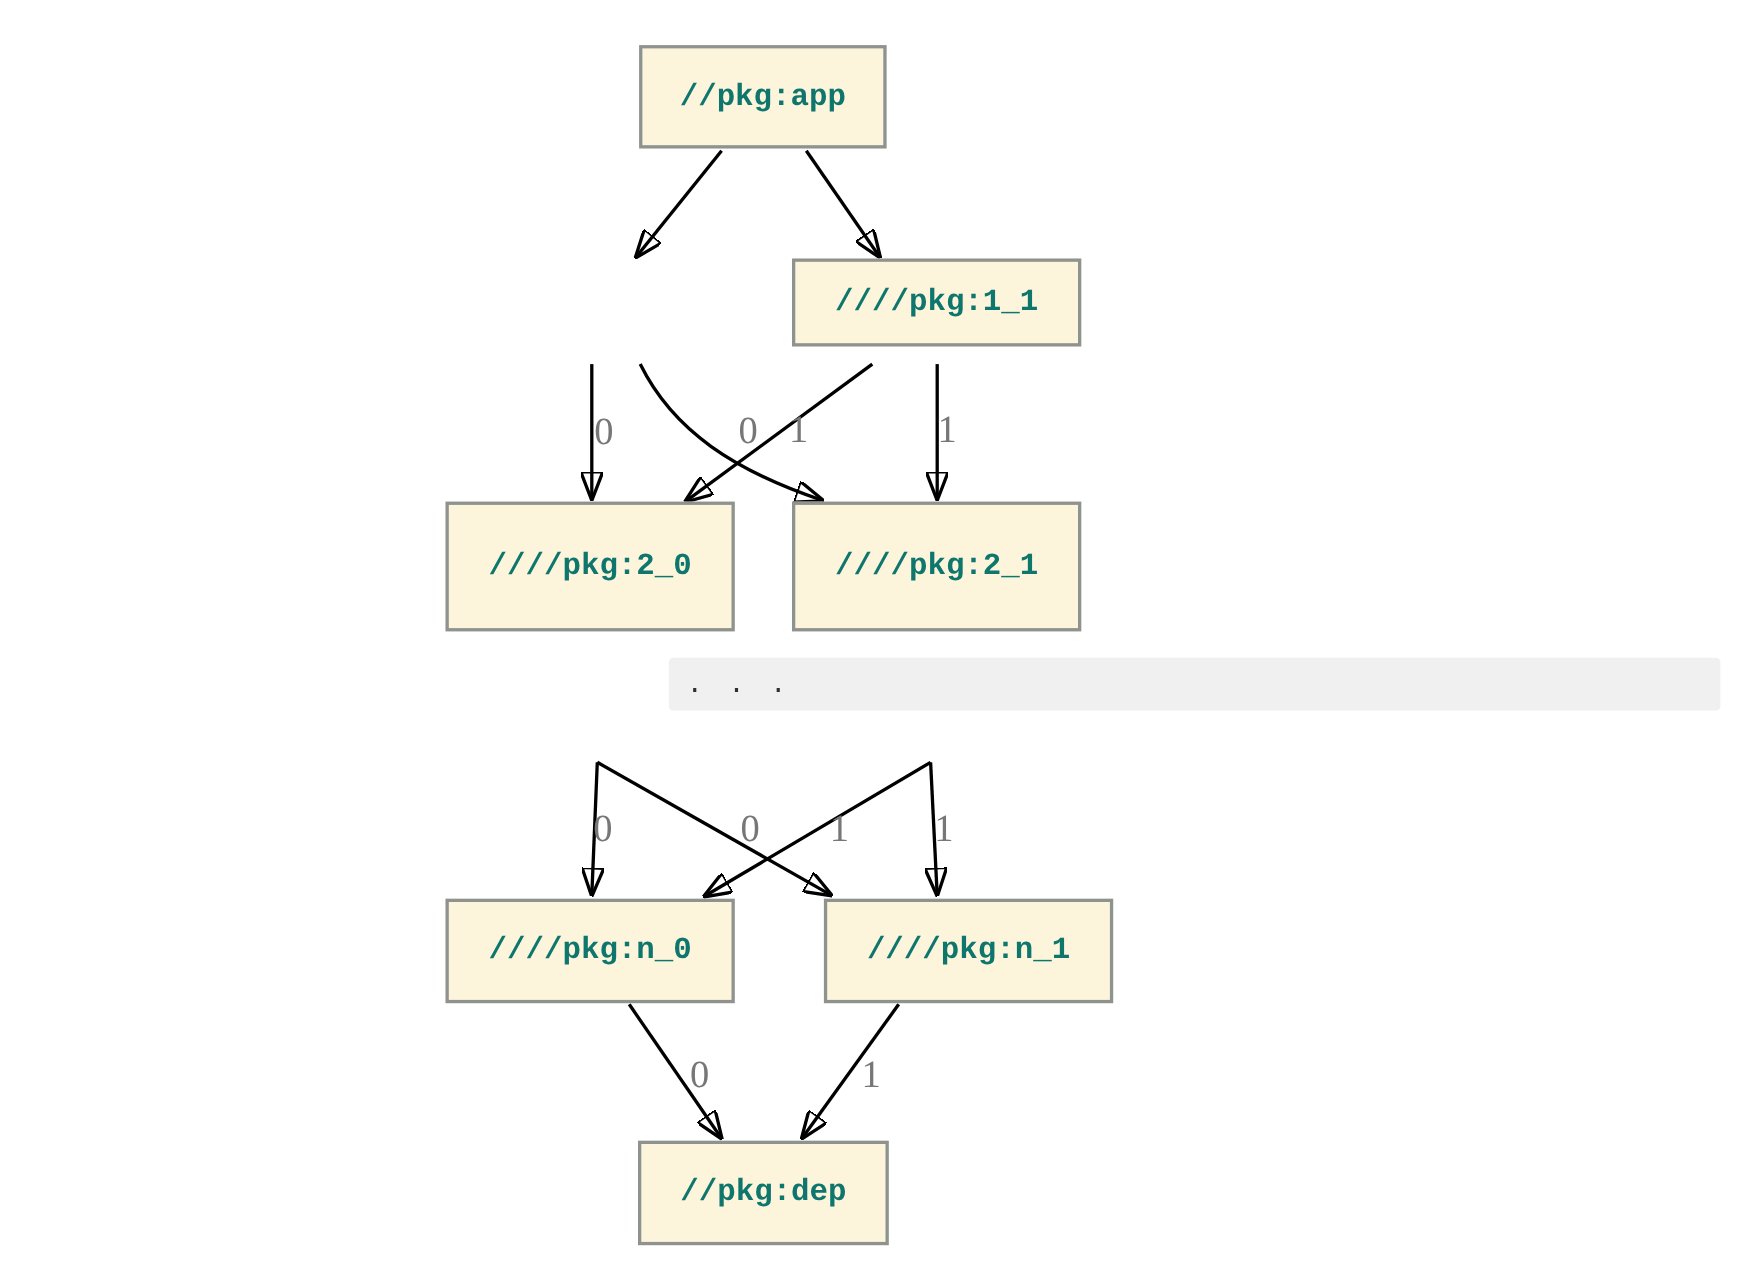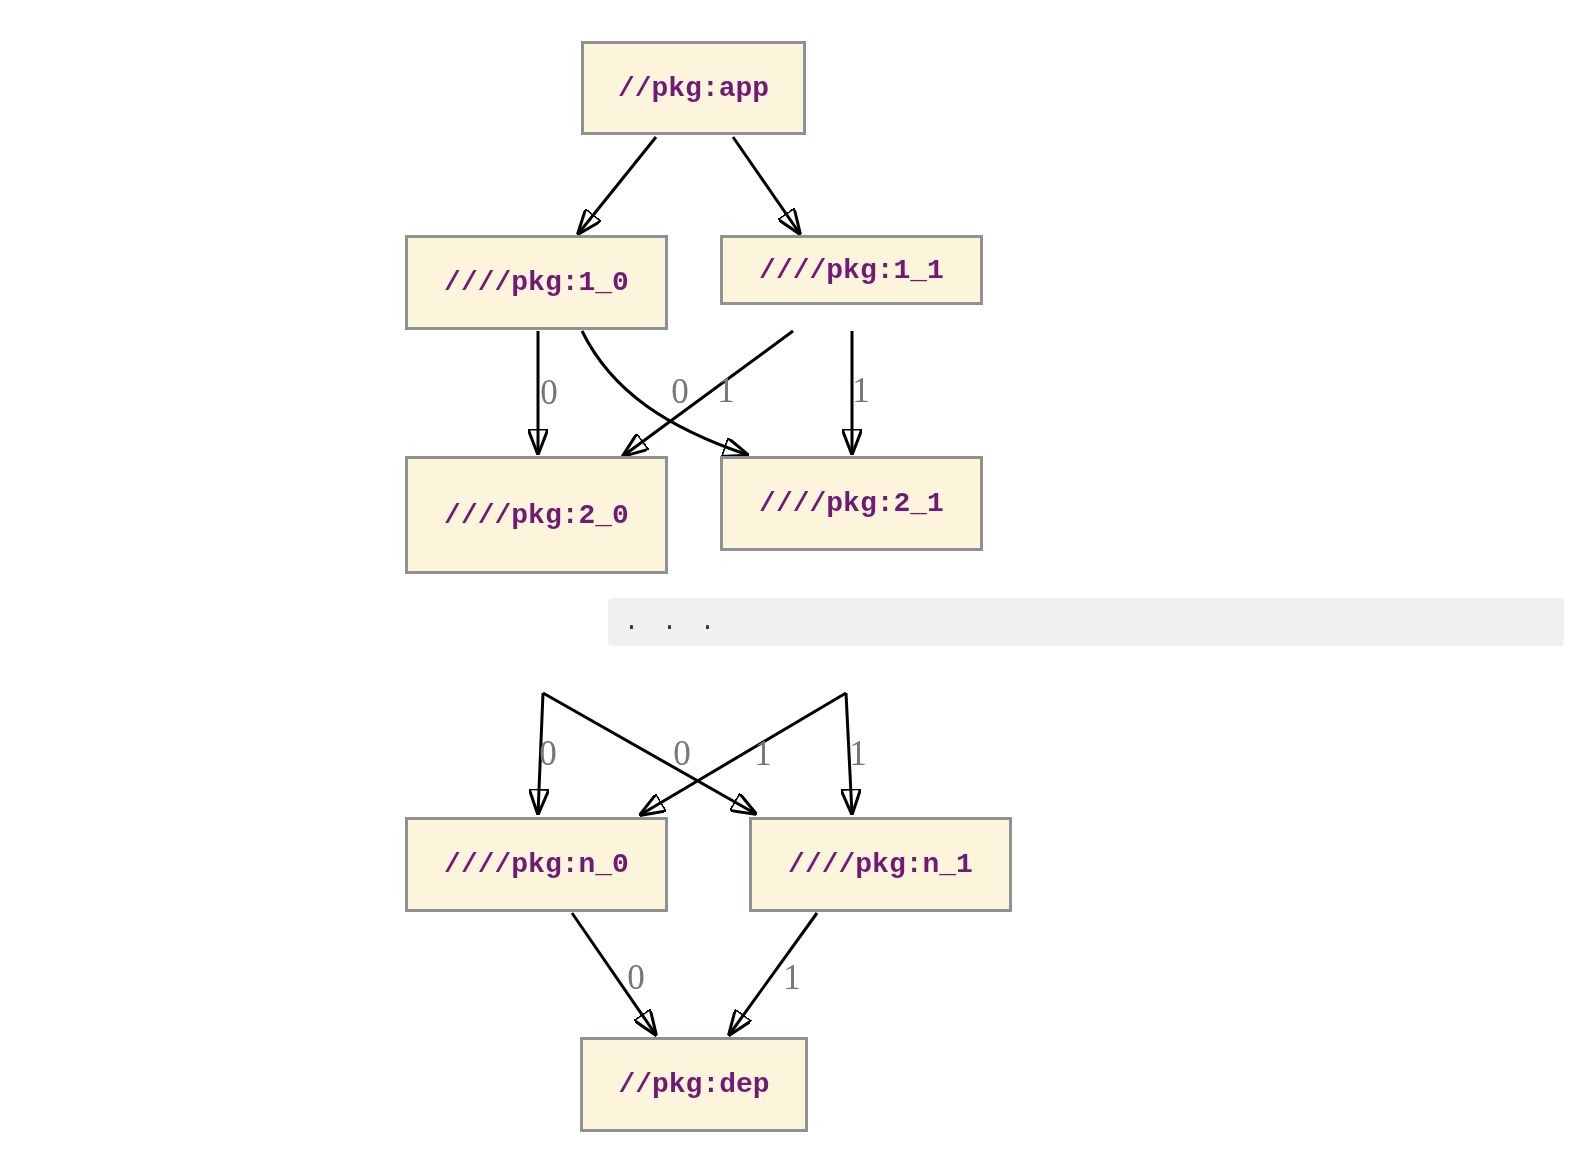--- a/index.html
+++ b/index.html
@@ -33,21 +33,21 @@
     background: #FCF5DC;
     border: 3px solid #8E938F;
     display: flex;
     align-items: center;
     justify-content: center;
   }
   .node-text {
     font-family: "Liberation Mono", monospace;
     font-weight: 700;
     font-size: 28px;
-    color: #701a75;
+    color: #0f766e;
     white-space: nowrap;
   }
   .edge-label {
     position: absolute;
     transform: translate(-50%, -50%);
     font-family: "Liberation Serif", serif;
     font-size: 35px;
     line-height: 1;
     color: #777777;
   }
@@ -96,30 +96,27 @@
     <path d="M543,693 L756,814" marker-end="url(#arrowhead)"></path>
     <path d="M846,693 L640,815" marker-end="url(#arrowhead)"></path>
     <path d="M846,693 L852,814" marker-end="url(#arrowhead)"></path>
     <path d="M572,913 L656,1035" marker-end="url(#arrowhead)"></path>
     <path d="M817,913 L729,1035" marker-end="url(#arrowhead)"></path>
   </svg>
 
   <div class="node" style="left:581px; top:41px; width:225px; height:94px;">
     <span class="node-text">//pkg:app</span>
   </div>
-  <div class="node" style="left:405px; top:235px; width:263px; height:95px;">
-    <span class="node-text">////pkg:1_0</span>
-  </div>
-  <div class="node" style="left:720px; top:235px; width:263px; height:70px;">
+  <div class="node" style="left:720px; top:235px; width:263px; height:80px;">
     <span class="node-text">////pkg:1_1</span>
   </div>
   <div class="node" style="left:405px; top:456px; width:263px; height:118px;">
     <span class="node-text">////pkg:2_0</span>
   </div>
-  <div class="node" style="left:720px; top:456px; width:263px; height:95px;">
+  <div class="node" style="left:720px; top:456px; width:263px; height:118px;">
     <span class="node-text">////pkg:2_1</span>
   </div>
 
   <div class="edge-label" style="left:549px; top:392px;">0</div>
   <div class="edge-label" style="left:680px; top:391px;">0</div>
   <div class="edge-label" style="left:726px; top:390px;">1</div>
   <div class="edge-label" style="left:861px; top:390px;">1</div>
 
   <div class="code-block">
     <code class="code-text">. . .</code>

